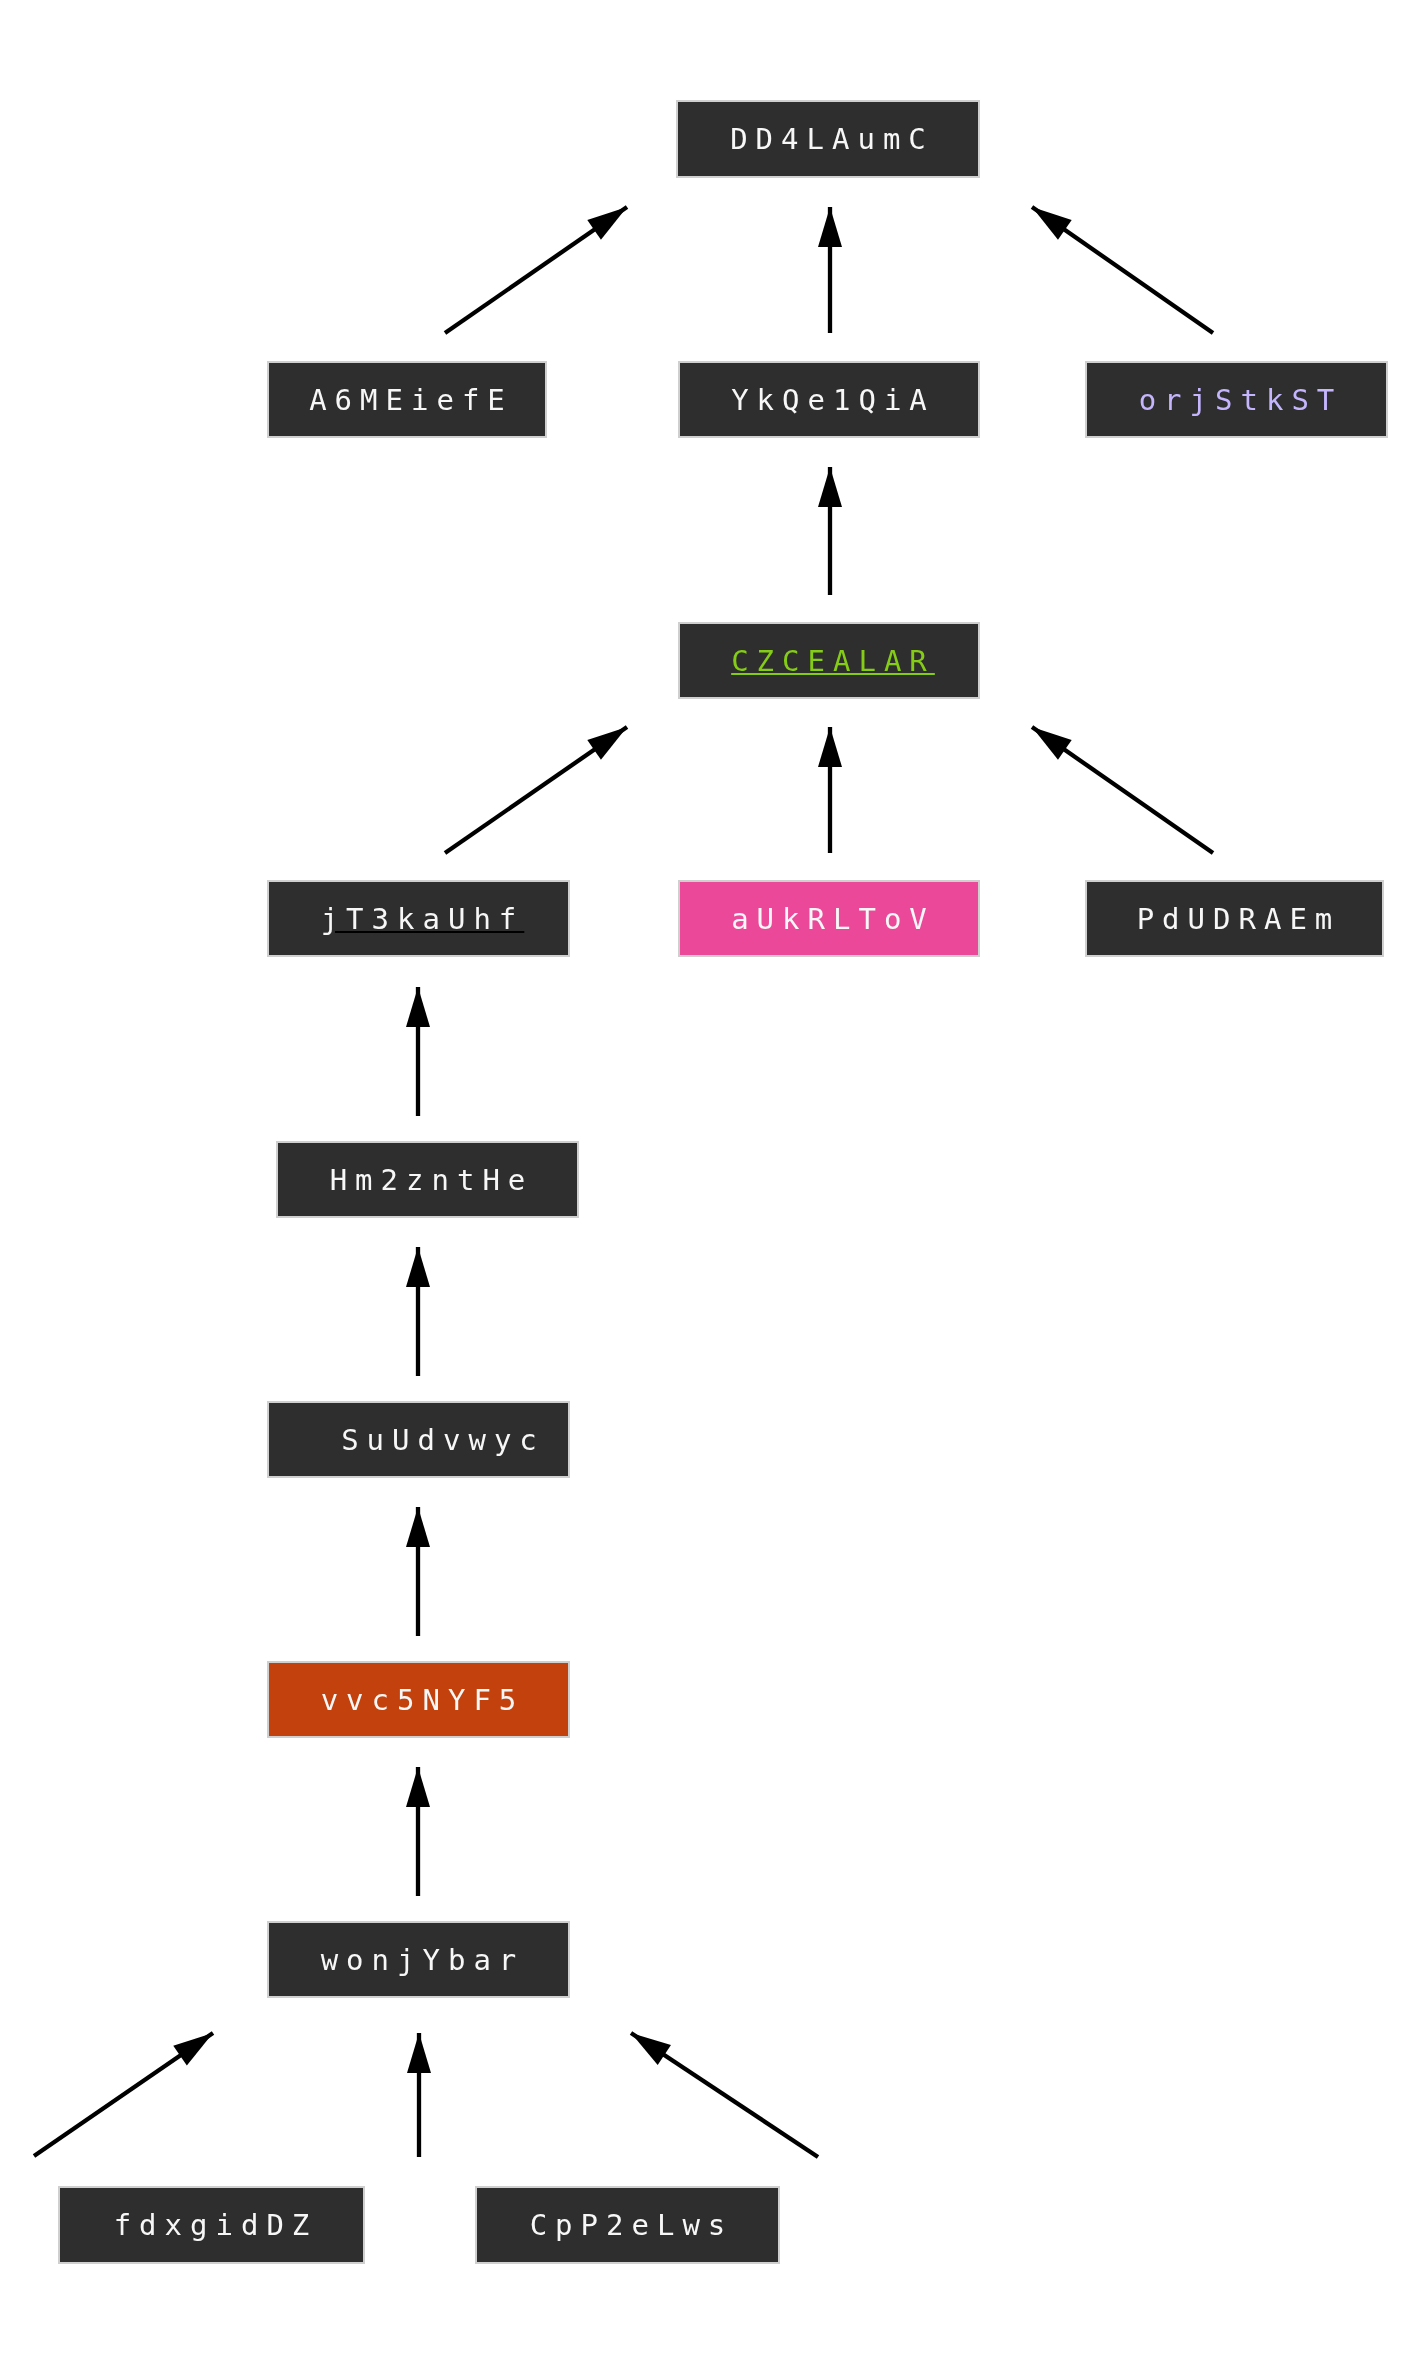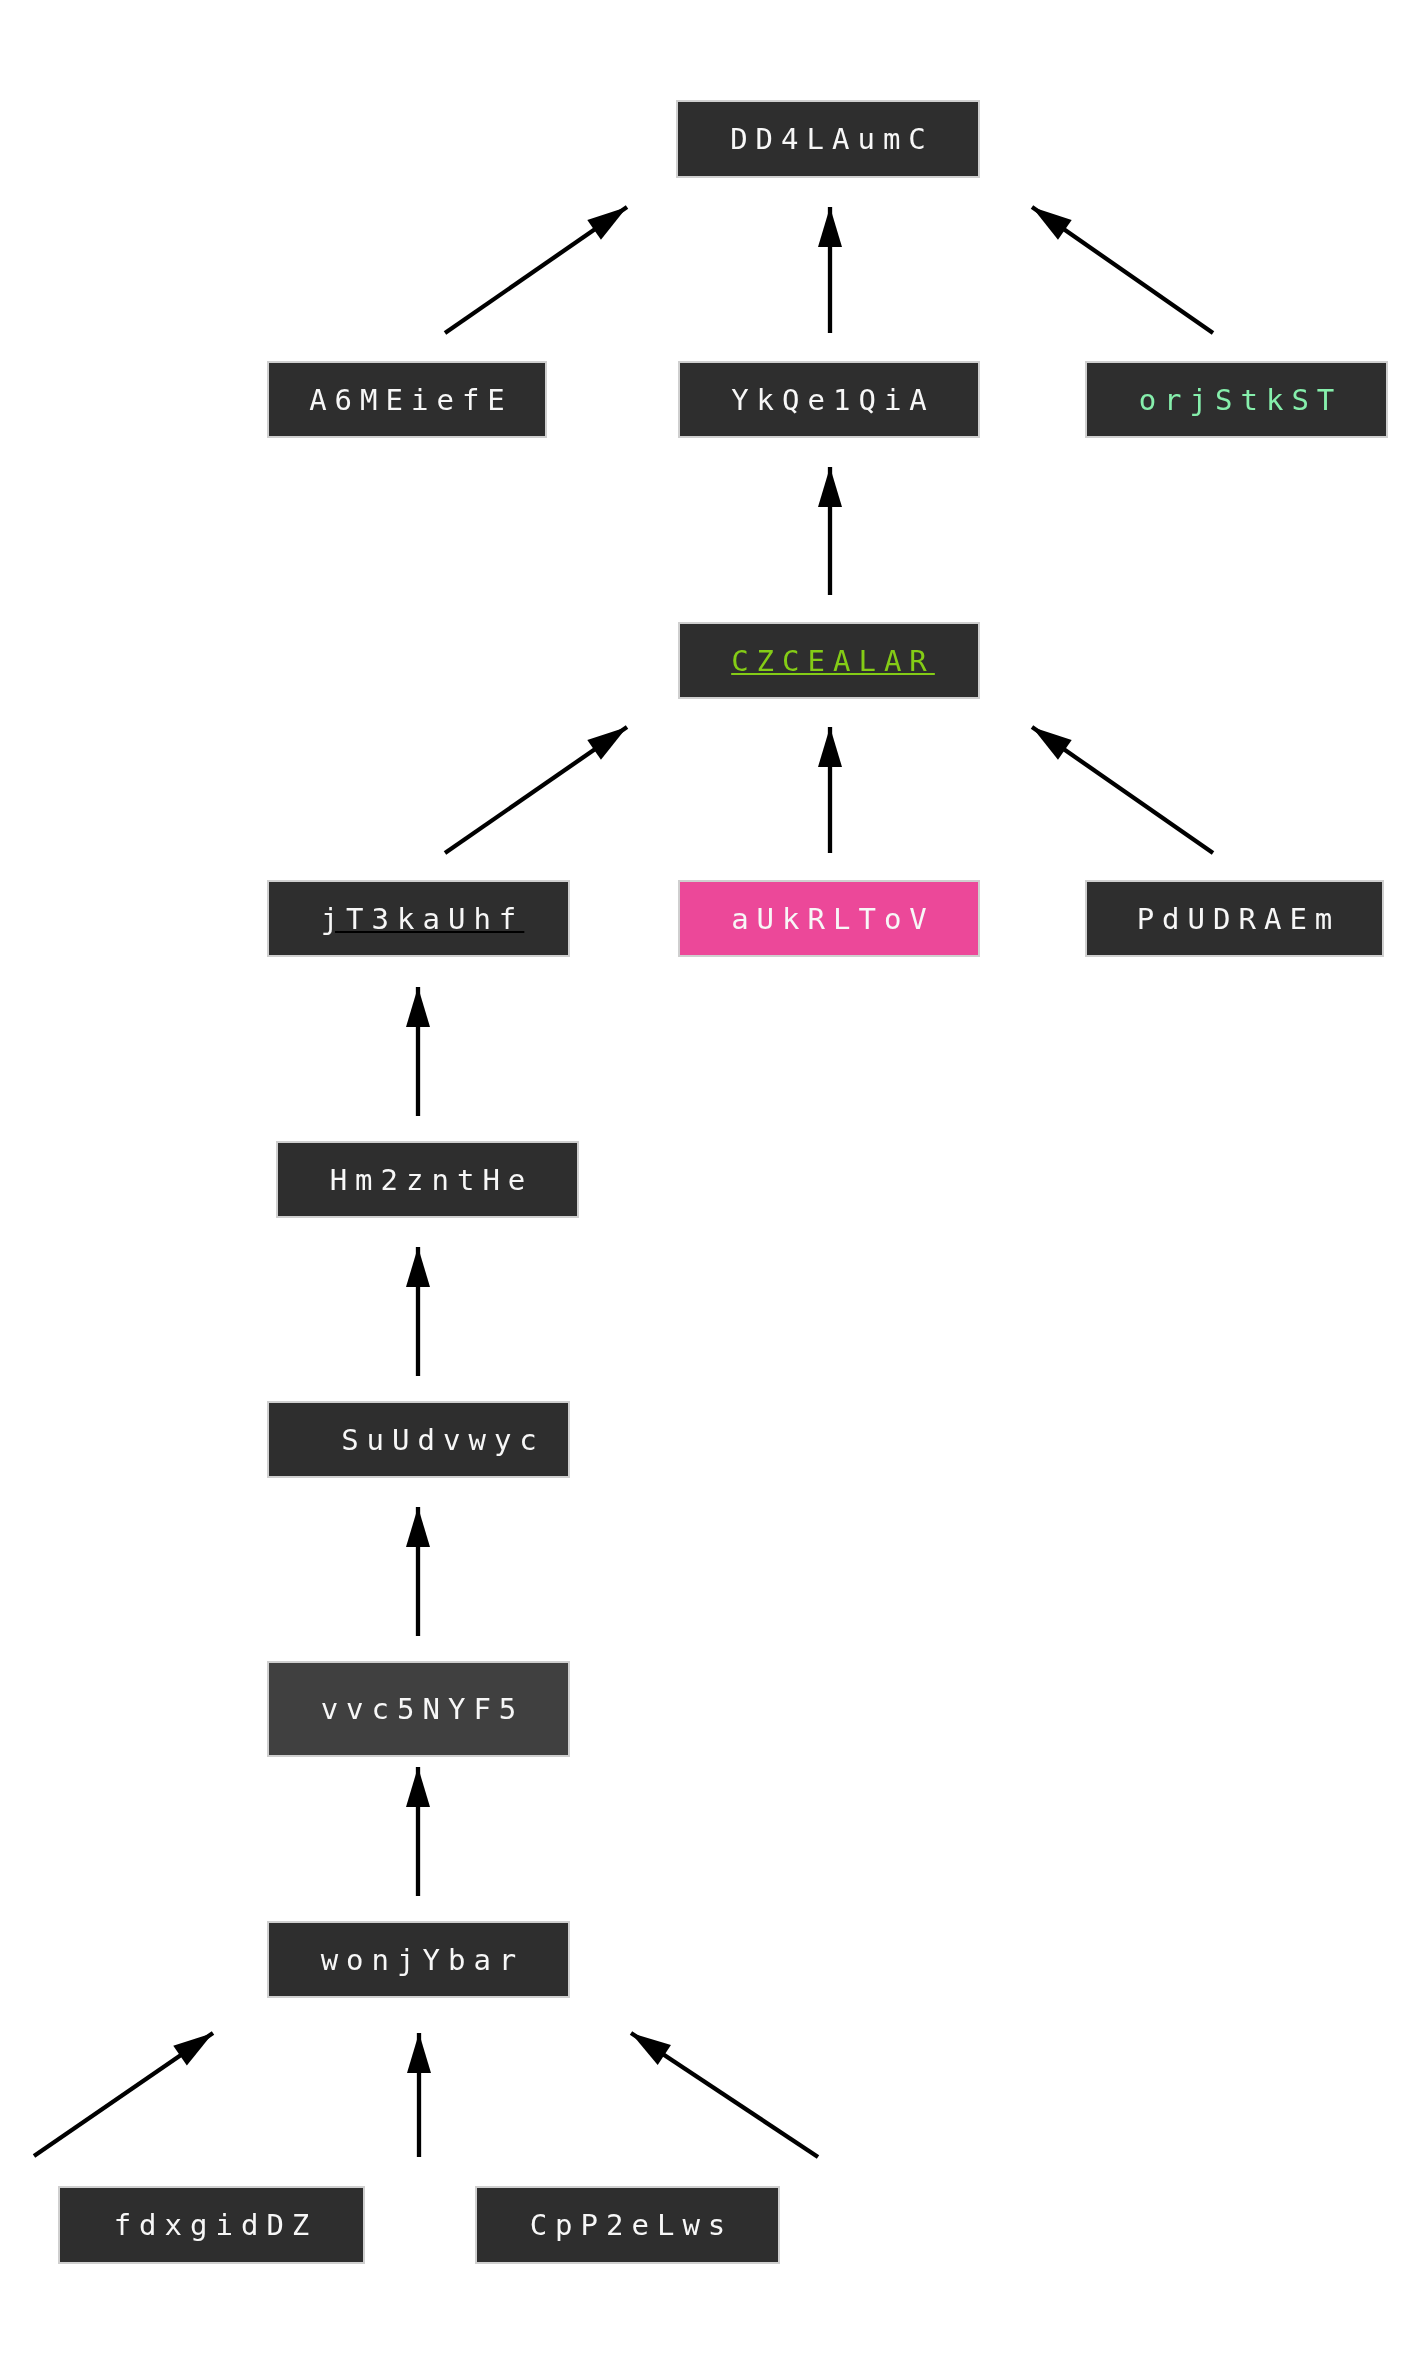--- a/index.html
+++ b/index.html
@@ -75,21 +75,21 @@
 
   <div class="node" style="left: 267px; top: 361px; width: 280px; height: 77px; background: rgb(46, 46, 46); border-color: rgb(207, 207, 207);">
     <span class="node-label" style="color: rgb(247, 247, 247);">A6MEiefE</span>
   </div>
 
   <div class="node" style="left: 678px; top: 361px; width: 302px; height: 77px; background: rgb(46, 46, 46); border-color: rgb(207, 207, 207);">
     <span class="node-label" style="color: rgb(247, 247, 247);">YkQe1QiA</span>
   </div>
 
   <div class="node" style="left: 1085px; top: 361px; width: 303px; height: 77px; background: rgb(46, 46, 46); border-color: rgb(207, 207, 207);">
-    <span class="node-label" style="color: #86efac;">orjStkST</span>
+    <span class="node-label" style="color: #c4b5fd;">orjStkST</span>
   </div>
 
   <div class="node" style="left: 678px; top: 622px; width: 302px; height: 77px; background: rgb(46, 46, 46); border-color: rgb(207, 207, 207);">
     <span class="node-label" style="color: #84cc16; text-decoration: underline;">CZCEALAR</span>
   </div>
 
   <div class="node" style="left: 267px; top: 880px; width: 303px; height: 77px; background: rgb(46, 46, 46); border-color: rgb(207, 207, 207); text-decoration: underline;">
     <span class="node-label" style="color: rgb(247, 247, 247);">jT3kaUhf</span>
   </div>
 
@@ -102,21 +102,21 @@
   </div>
 
   <div class="node" style="left: 276px; top: 1141px; width: 303px; height: 77px; background: rgb(46, 46, 46); border-color: rgb(207, 207, 207);">
     <span class="node-label" style="color: rgb(247, 247, 247);">Hm2zntHe</span>
   </div>
 
   <div class="node" style="left: 267px; top: 1401px; width: 303px; height: 77px; background: rgb(46, 46, 46); border-color: rgb(207, 207, 207); padding-left: 41px;">
     <span class="node-label" style="color: rgb(247, 247, 247);">SuUdvwyc</span>
   </div>
 
-  <div class="node" style="left: 267px; top: 1661px; width: 303px; height: 96px; background: #404040; border-color: rgb(207, 207, 207);">
+  <div class="node" style="left: 267px; top: 1661px; width: 303px; height: 77px; background: #c2410c; border-color: rgb(207, 207, 207);">
     <span class="node-label" style="color: rgb(247, 247, 247);">vvc5NYF5</span>
   </div>
 
   <div class="node" style="left: 267px; top: 1921px; width: 303px; height: 77px; background: rgb(46, 46, 46); border-color: rgb(207, 207, 207);">
     <span class="node-label" style="color: rgb(247, 247, 247);">wonjYbar</span>
   </div>
 
   <div class="node" style="left: 58px; top: 2186px; width: 307px; height: 78px; background: rgb(46, 46, 46); border-color: rgb(207, 207, 207);">
     <span class="node-label" style="color: rgb(247, 247, 247);">fdxgidDZ</span>
   </div>

